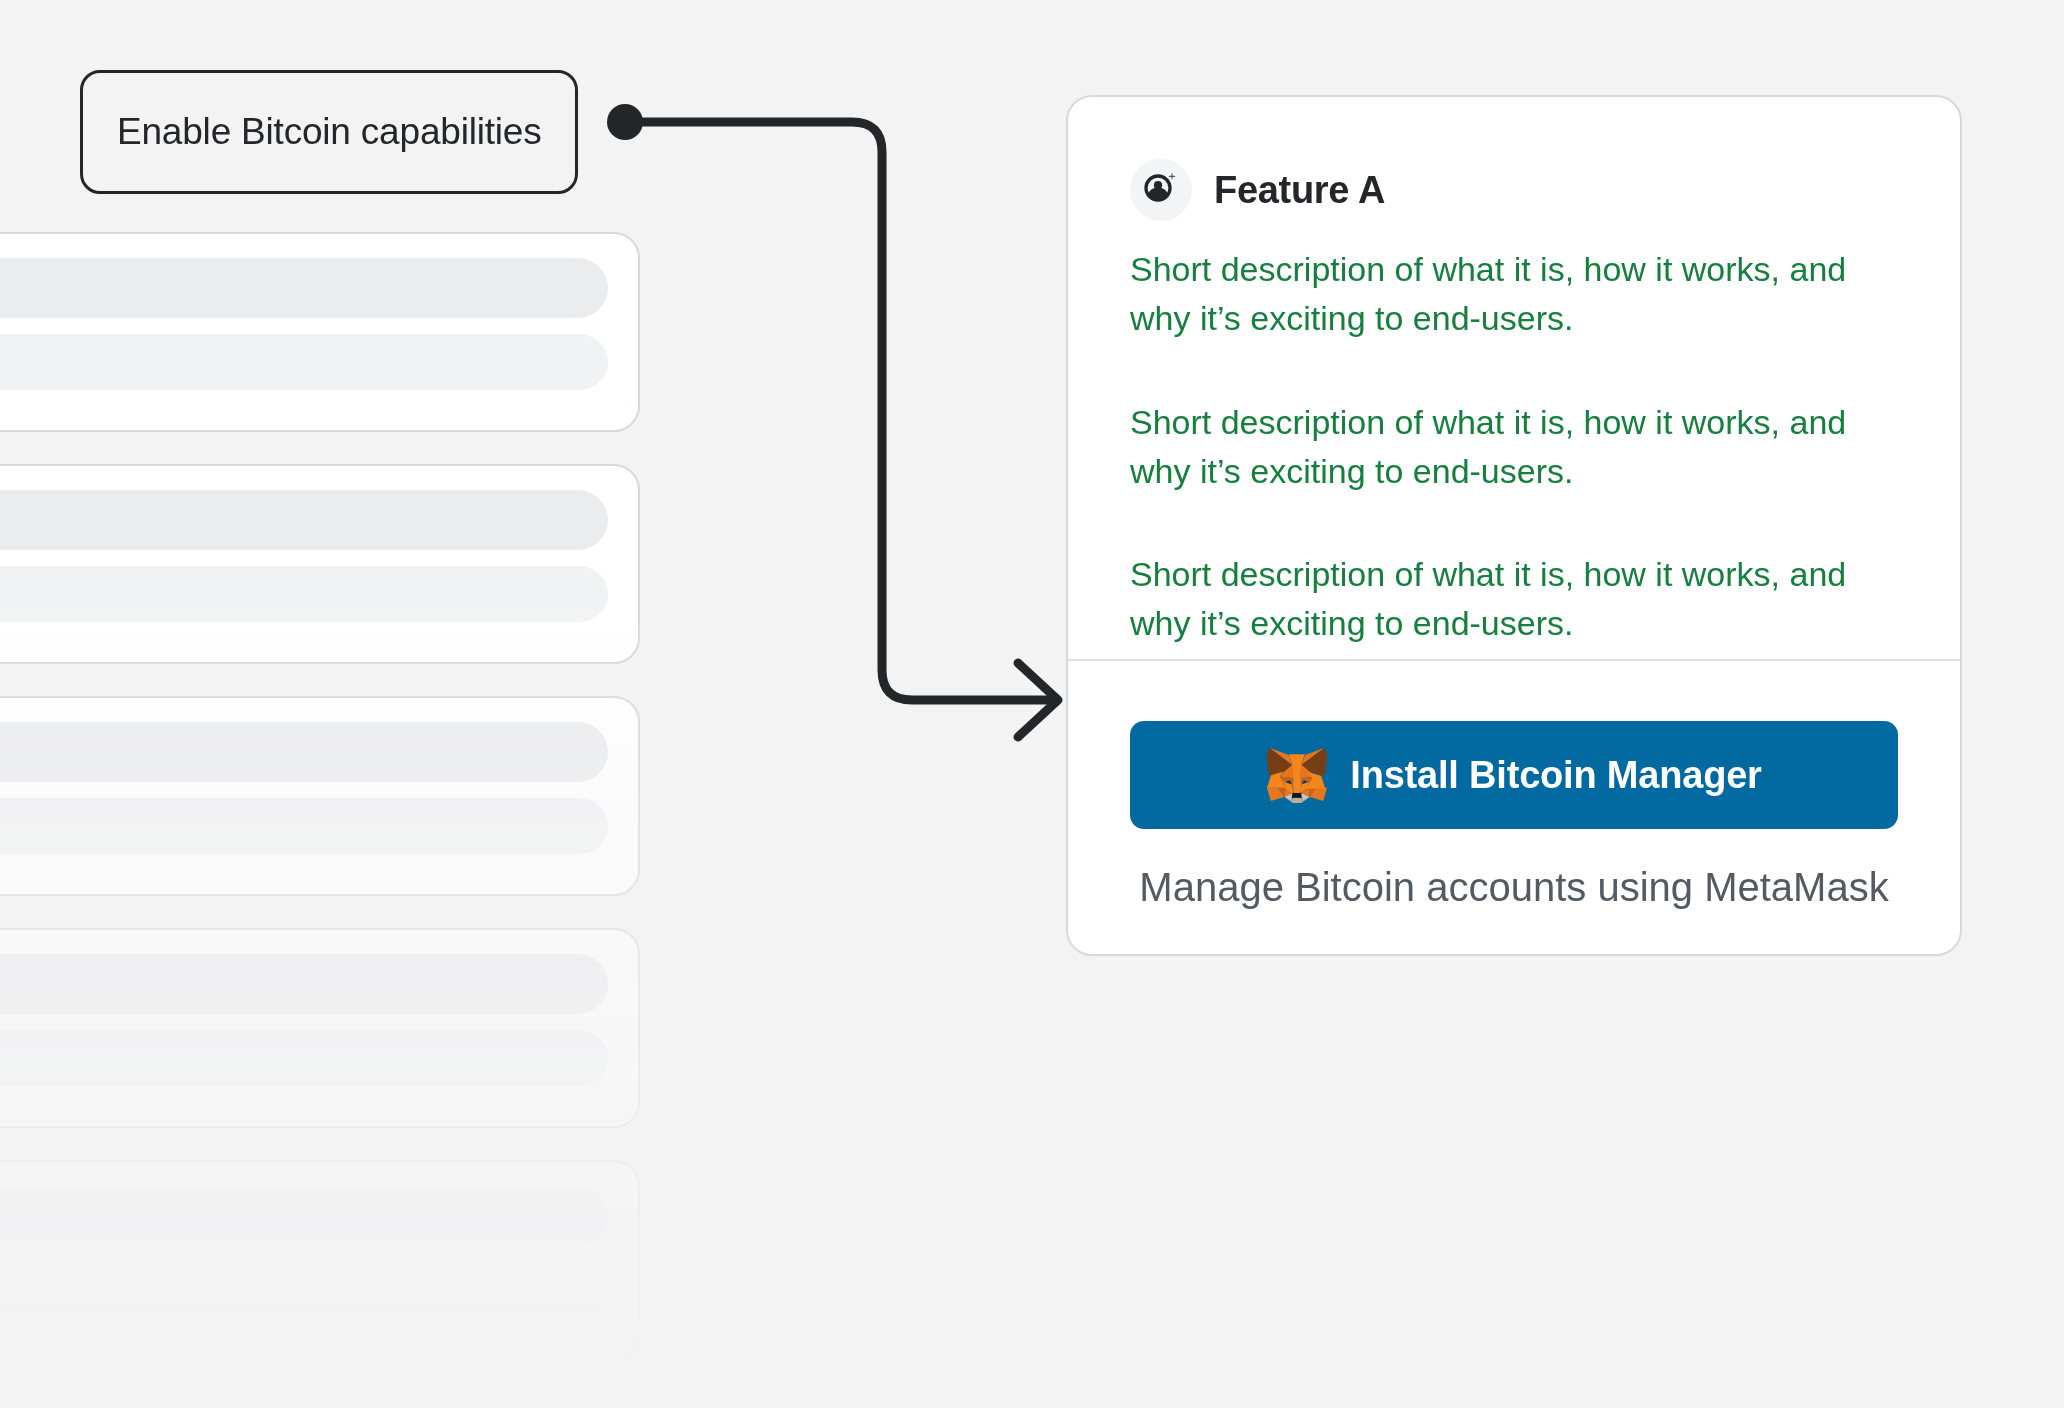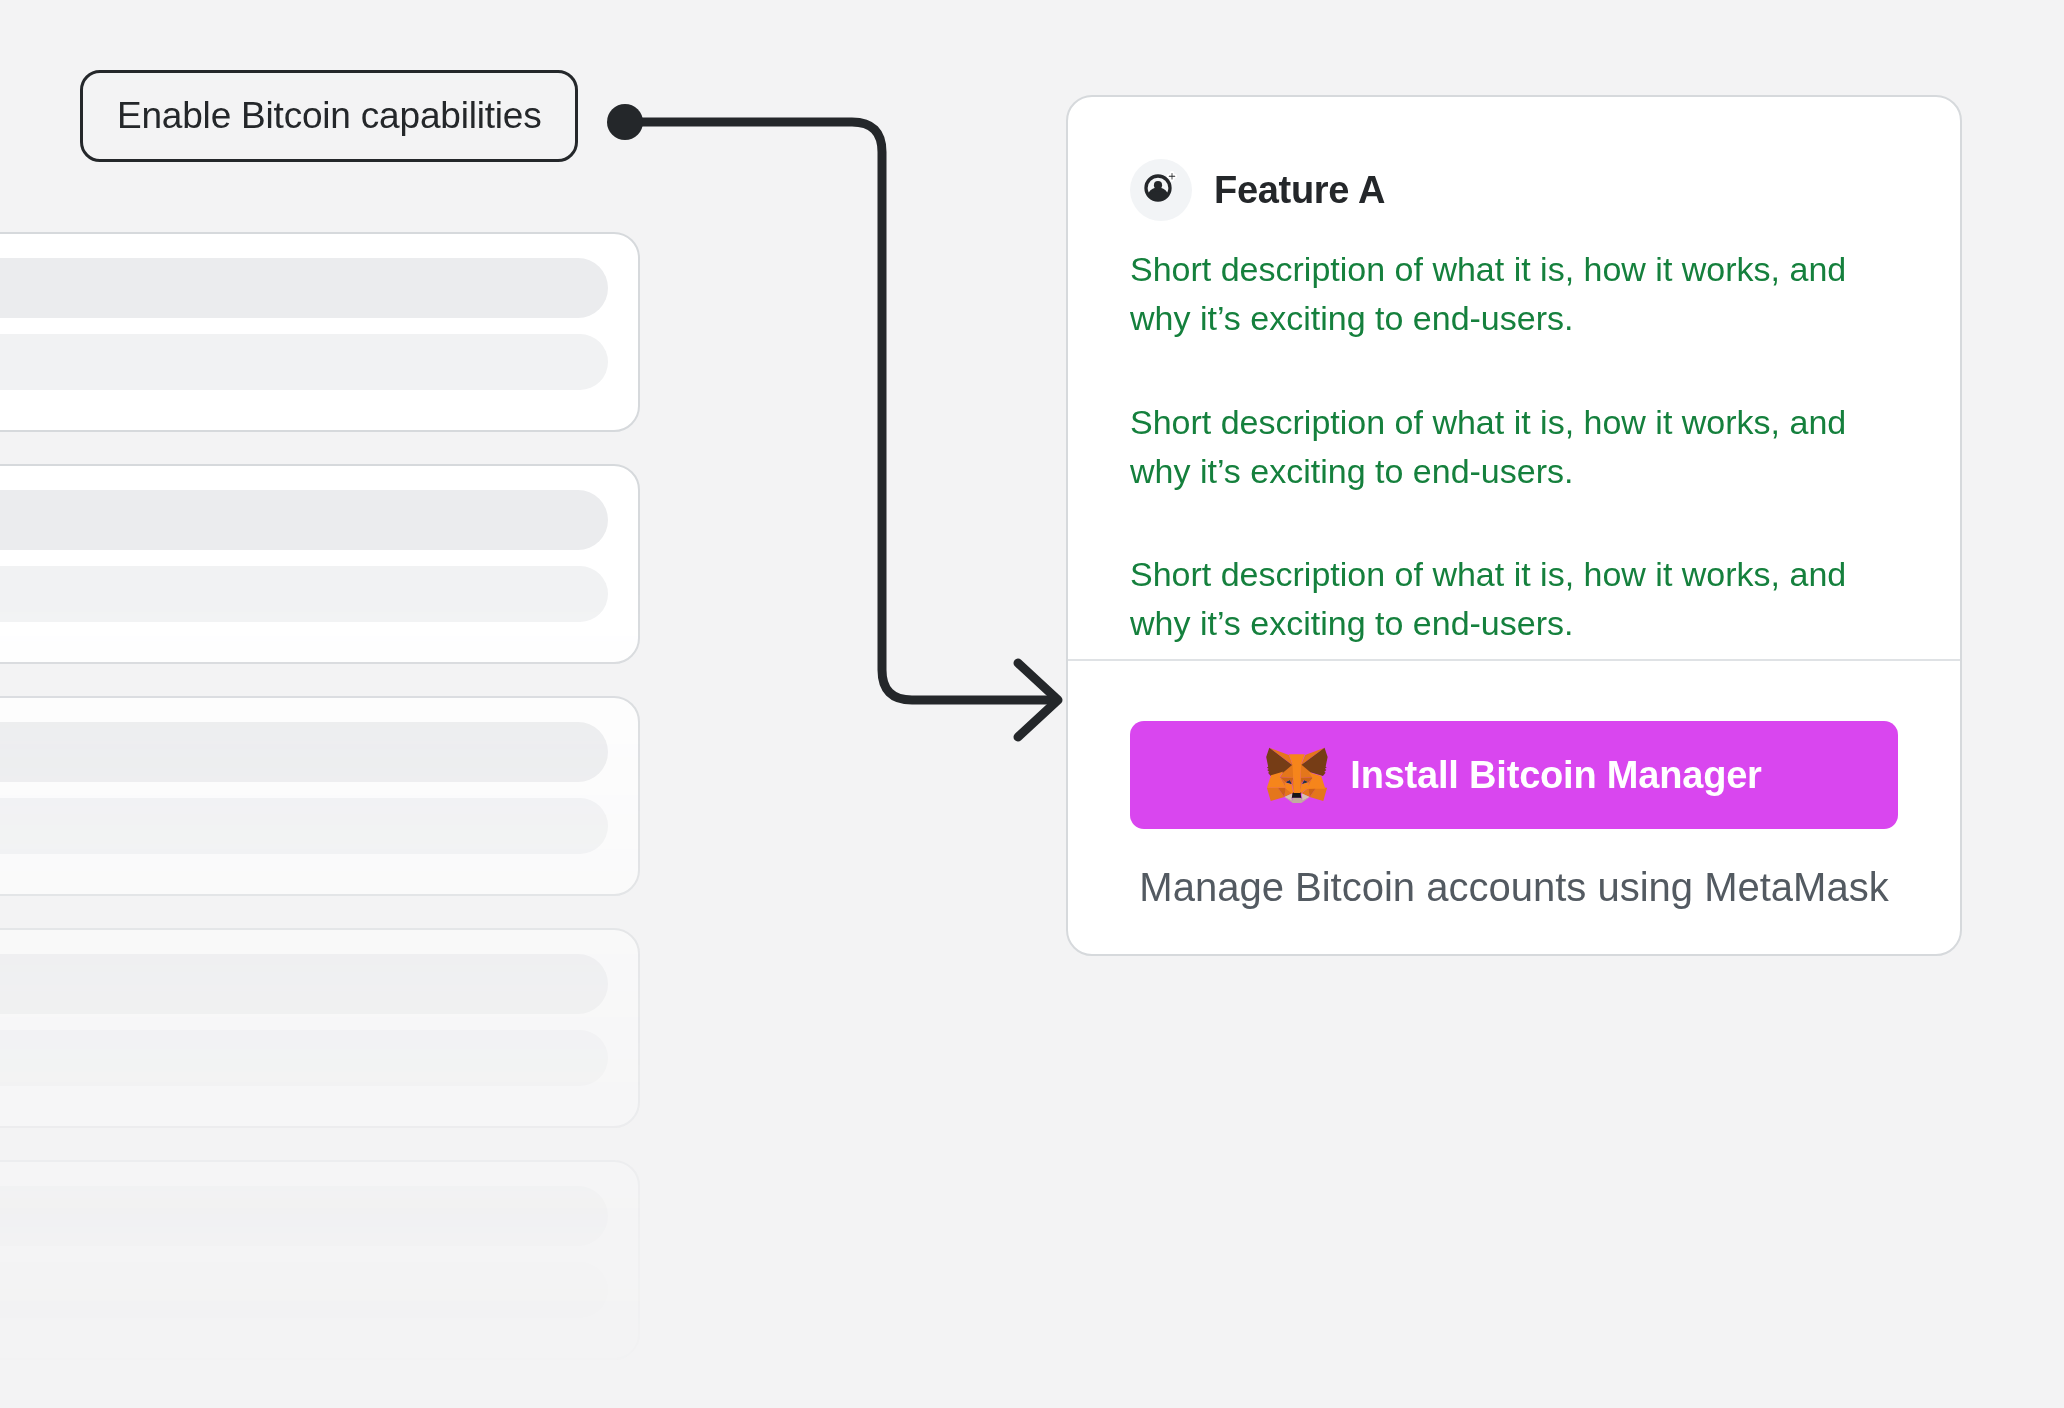--- a/index.html
+++ b/index.html
@@ -48,21 +48,21 @@
     background: #f1f2f3;
     height: 56px;
     margin-bottom: 0;
   }
 
   
   #annotation-pill {
     position: absolute;
     left: 80px;
     top: 70px;
-    height: 92px;
+    height: 124px;
     box-sizing: border-box;
     display: flex;
     align-items: center;
     padding: 0 34px;
     border: 3px solid #24272a;
     border-radius: 20px;
     background: transparent;
     z-index: 5;
   }
   #annotation-pill .pill-text {
@@ -141,21 +141,21 @@
     background: #dfe2e5;
     width: 100%;
   }
   #card-footer {
     padding: 60px 62px 44px 62px;
     text-align: center;
   }
   #install-button {
     width: 100%;
     height: 108px;
-    background: #d946ef;
+    background: #0369a1;
     border: none;
     border-radius: 14px;
     color: #ffffff;
     display: flex;
     align-items: center;
     justify-content: center;
     gap: 22px;
     cursor: pointer;
     font-family: "Liberation Sans", sans-serif;
   }

